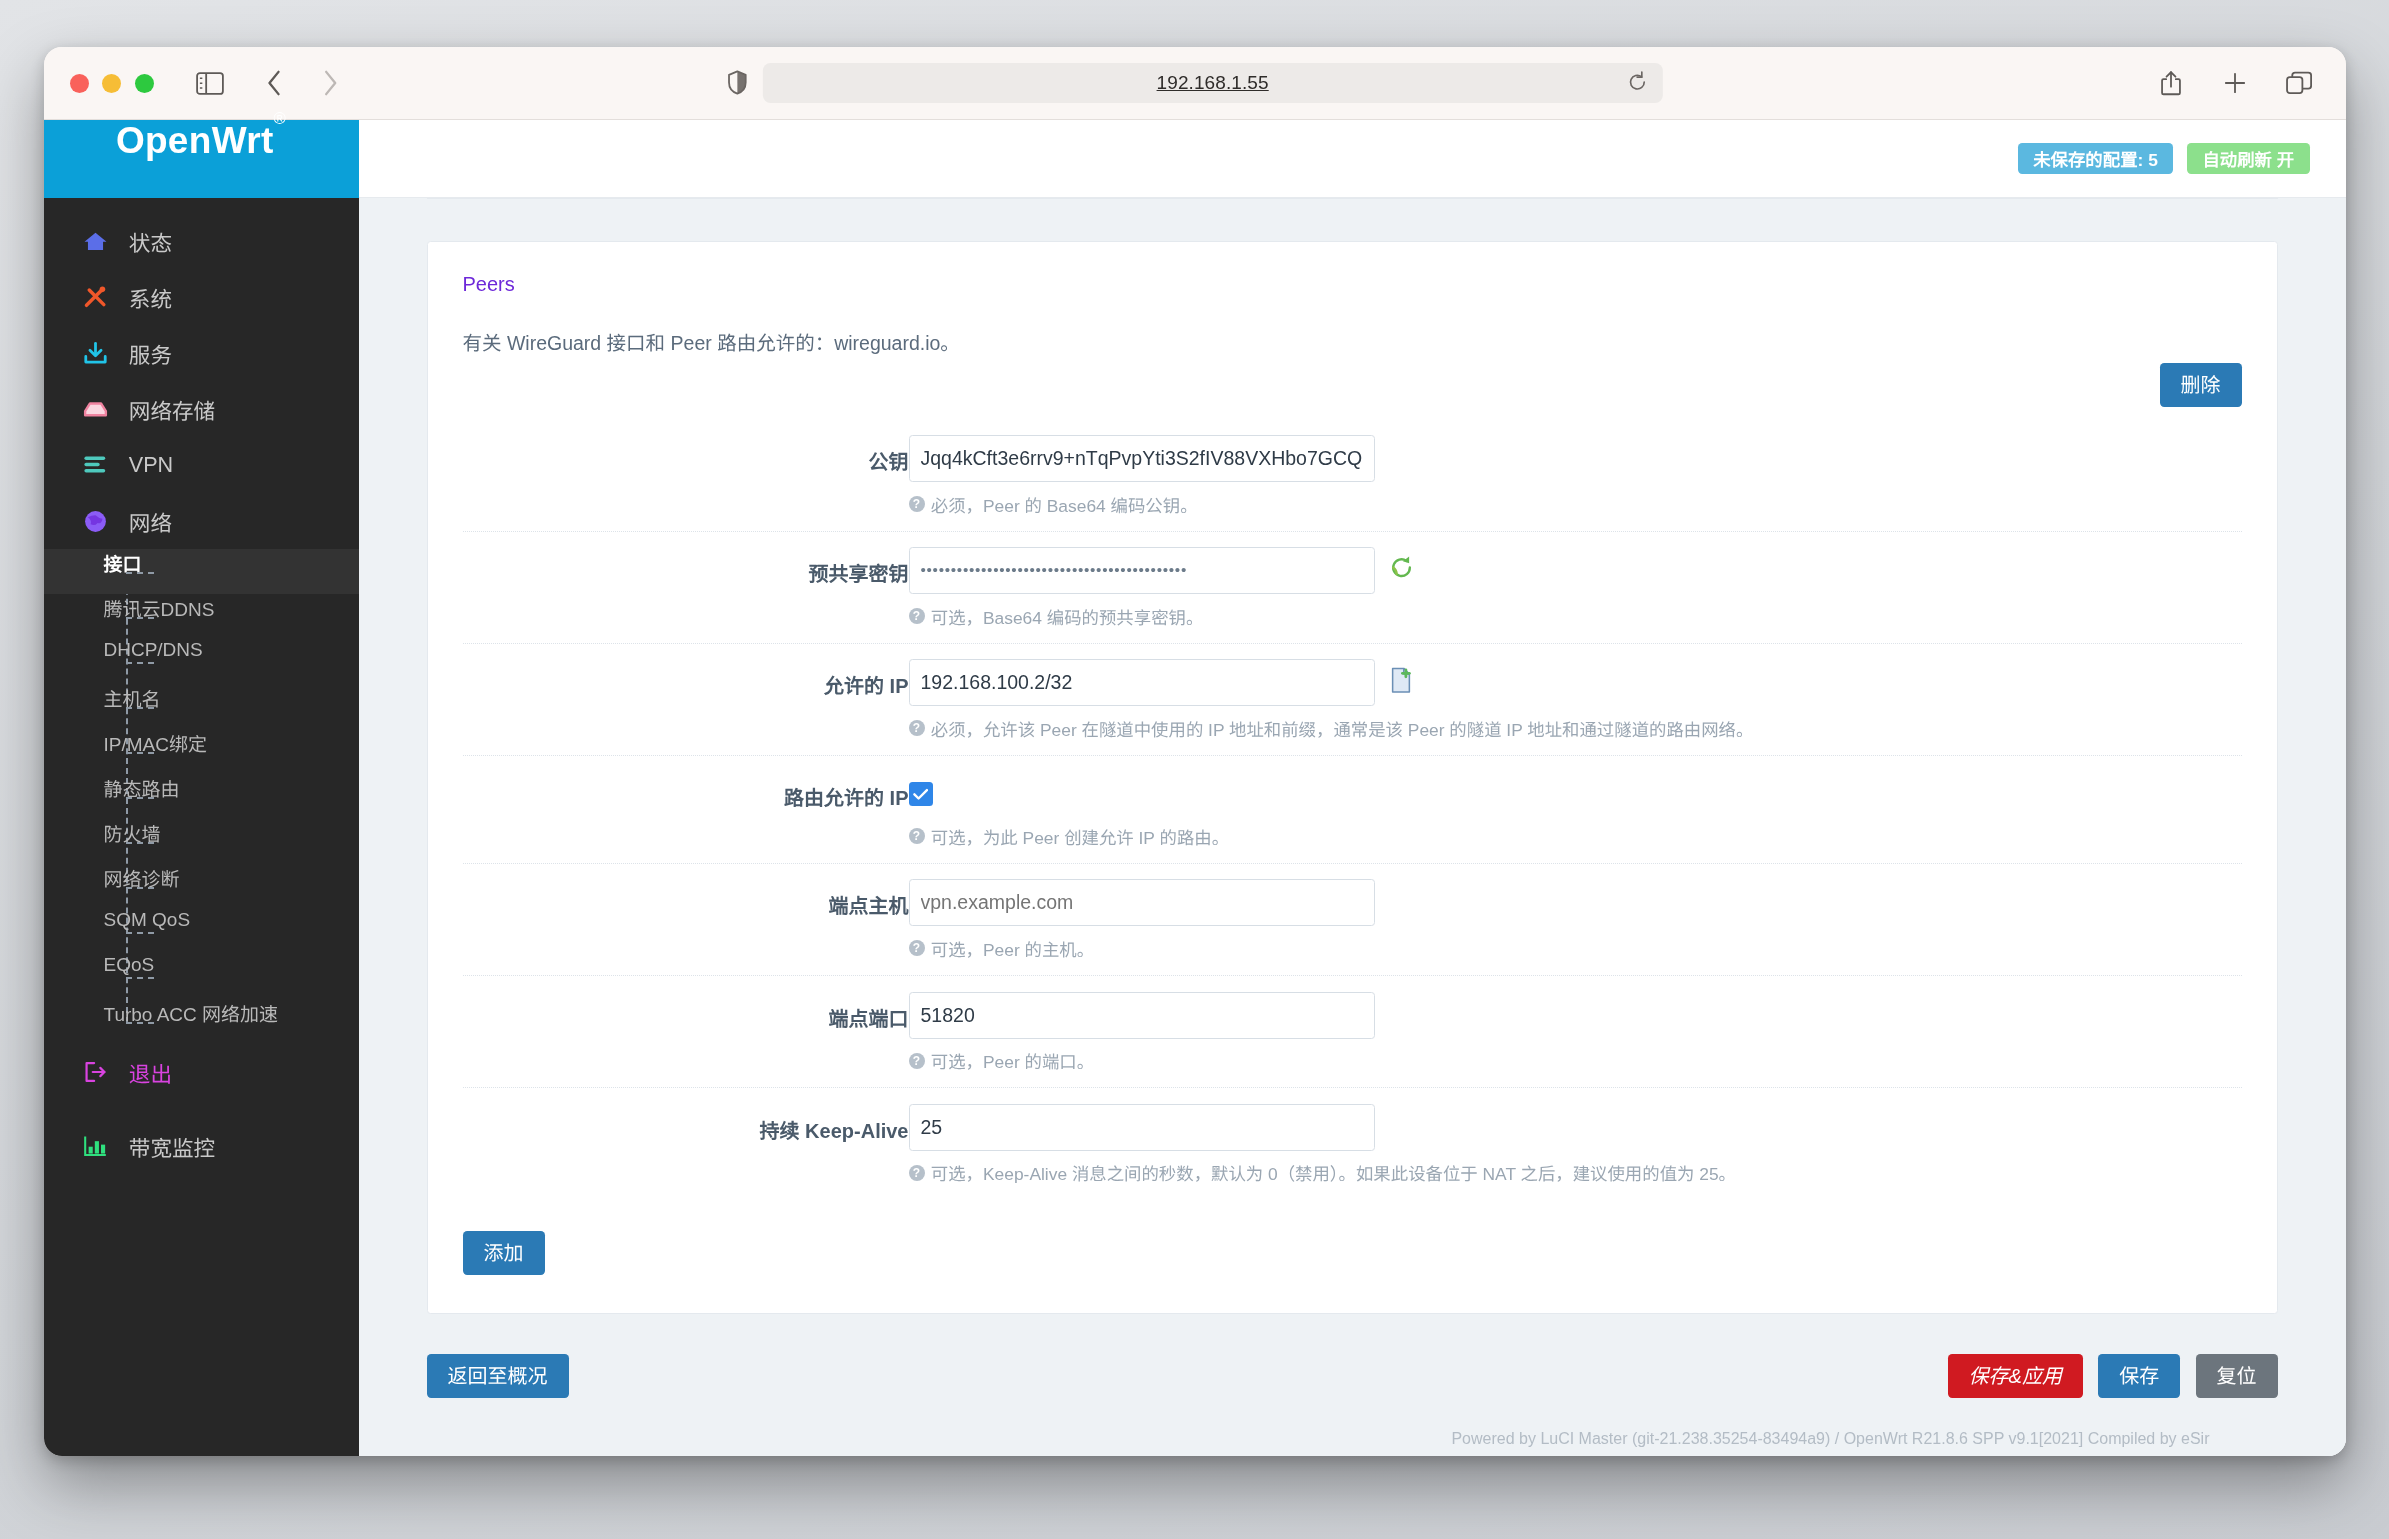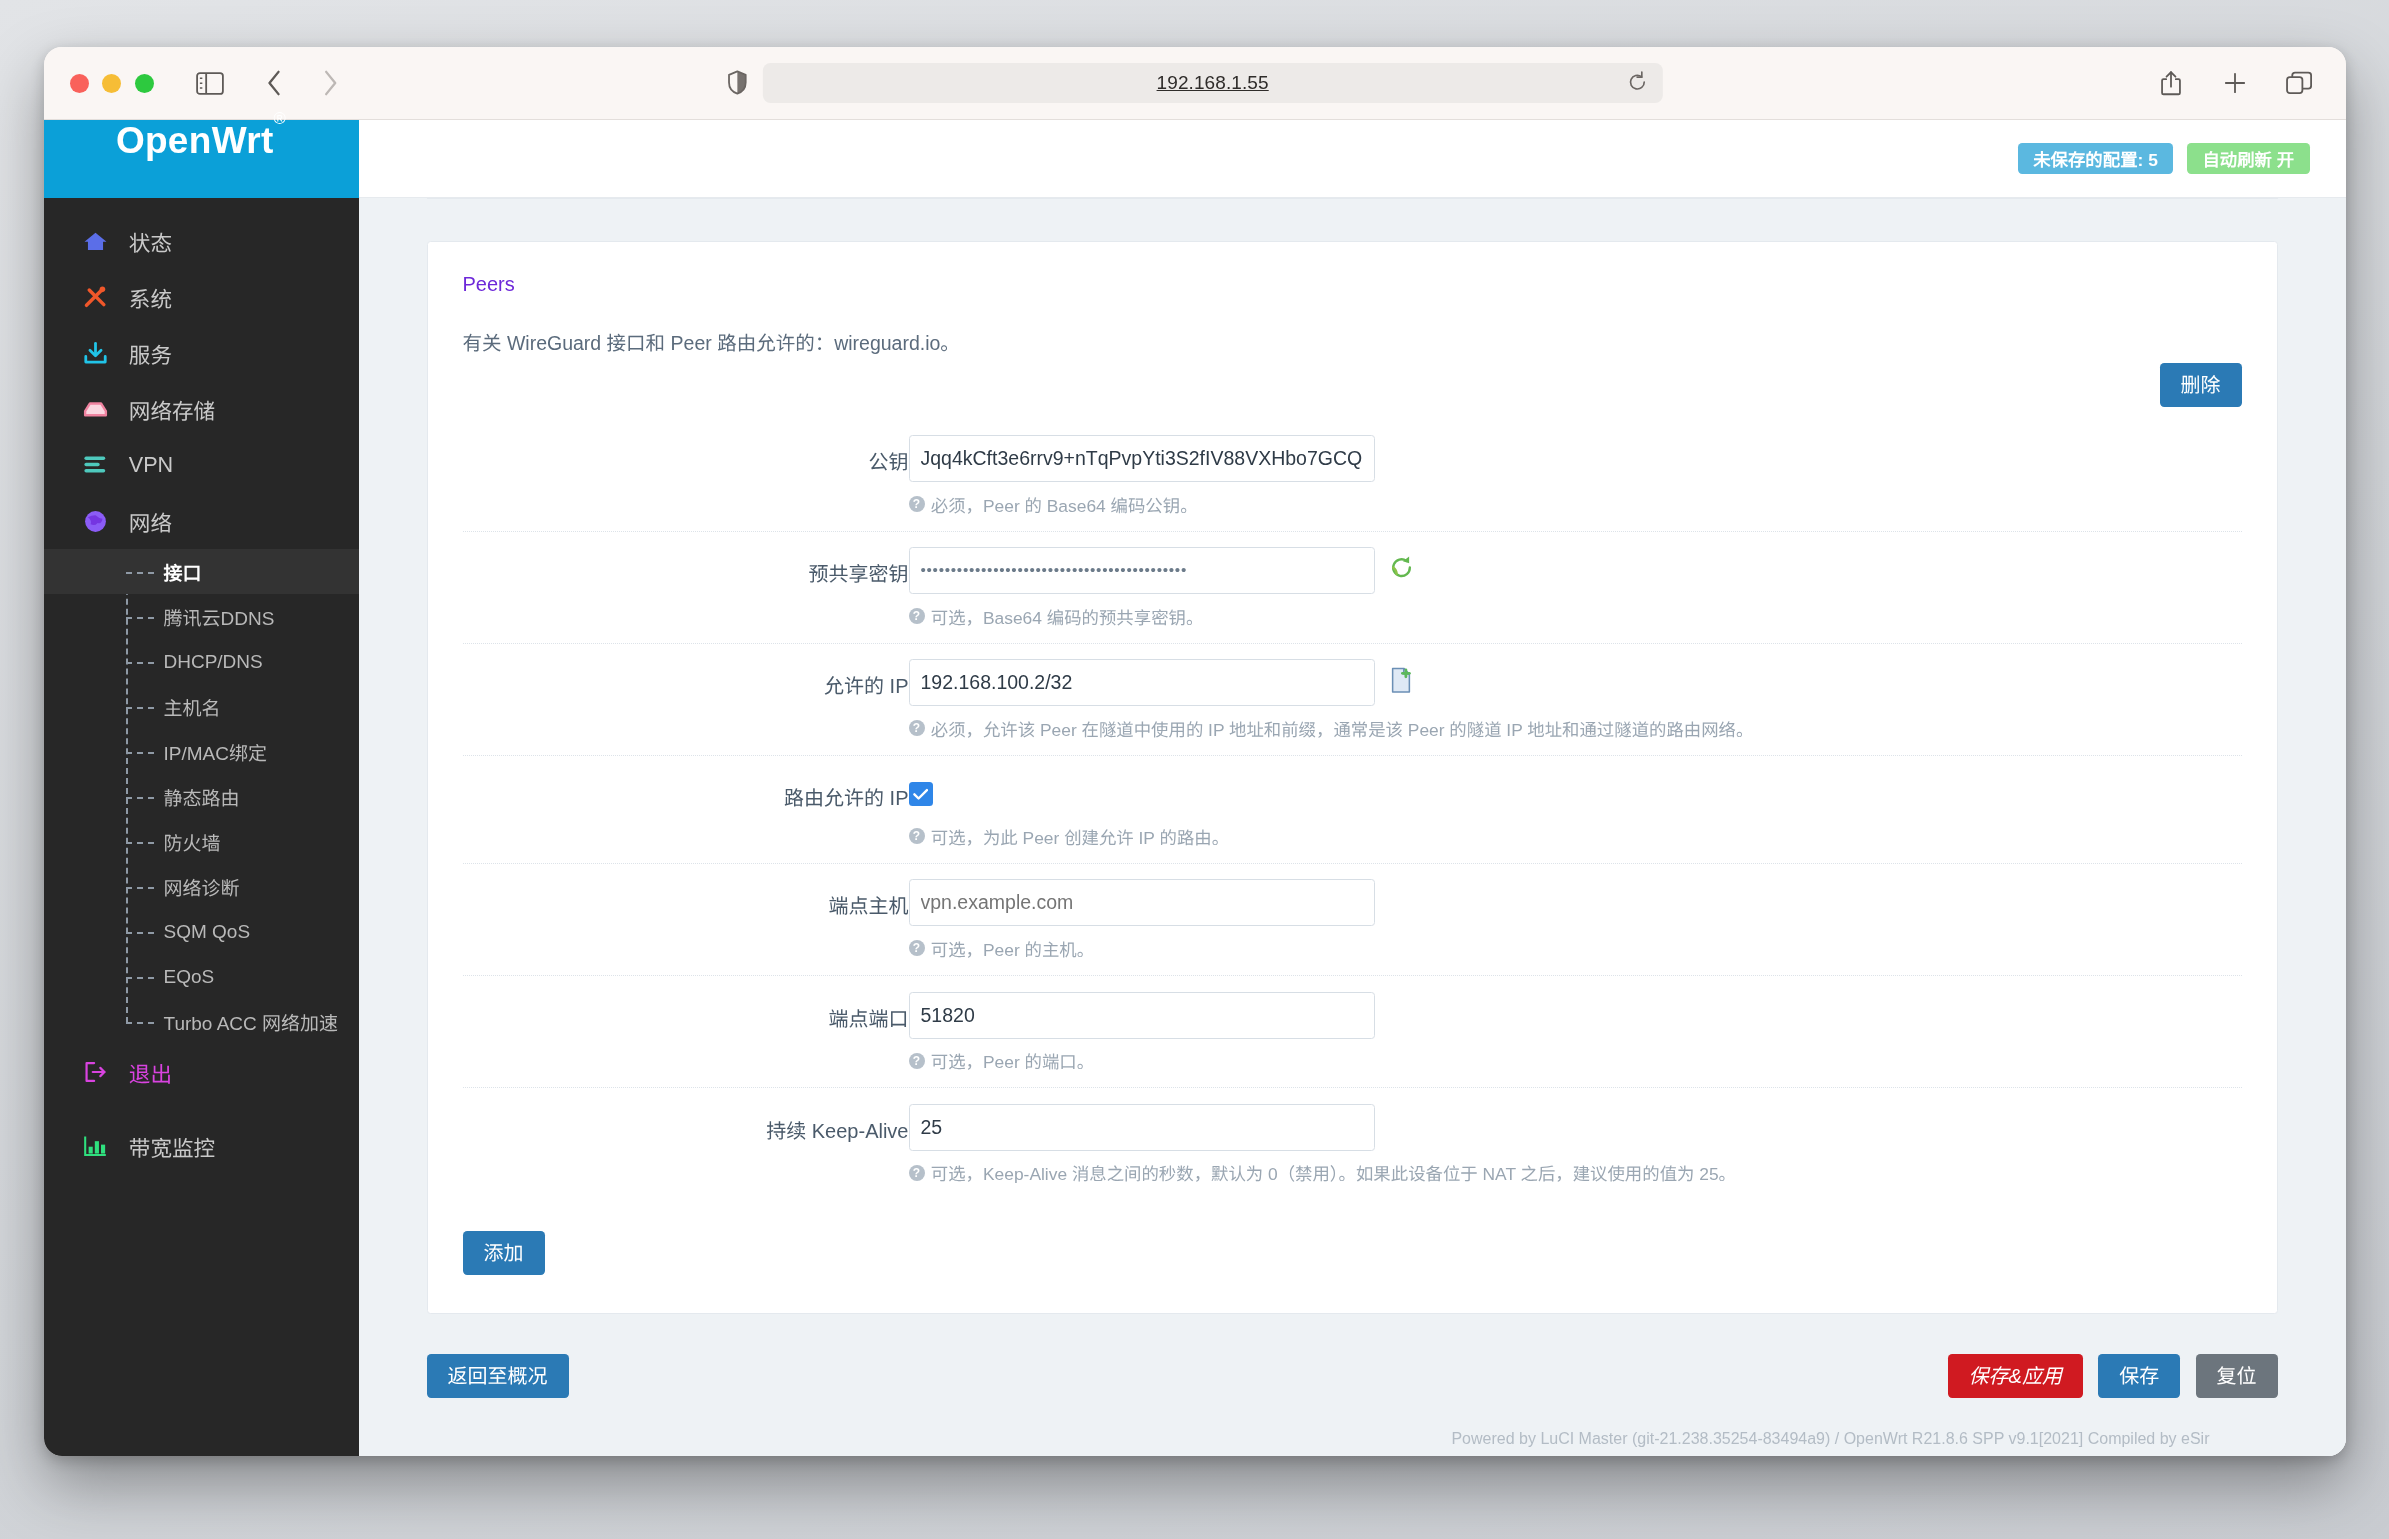--- a/index.html
+++ b/index.html
@@ -103,23 +103,23 @@
   }
   .m-ico {
     width: 31px; height: 28px; margin-right: 15.3px;
     display: flex; align-items: center; justify-content: flex-start;
   }
   .m-ico svg { display: block; }
 
   
   .sub { position: relative; }
   .sub-item {
-    display: flex; align-items: center;
+    display: flex; align-items: flex-start;
     height: 45px;
-    padding-left: 120px;
+    padding-left: 60px;
     color: #b9b9b9; font-size: 19px;
     position: relative;
   }
   .sub-item.active { background: #333333; color: #ffffff; font-weight: 700; }
   .sub-item .tick {
     position: absolute; left: 82px; top: 50%;
     width: 28px; height: 0;
     border-top: 2.1px dashed #8f9aa6;
   }
   .tree-spine {
@@ -188,21 +188,21 @@
   .fields { margin-top: 12.6px; }
   .frow {
     display: flex; align-items: flex-start;
     padding: 15.3px 0 14px 0;
     border-bottom: 1.4px dotted #dde3e9;
   }
   .frow:last-child { border-bottom: none; }
   .flabel {
     width: 446px; flex: 0 0 446px;
     text-align: right; padding-right: 0; padding-top: 11px;
-    font-size: 20px; color: #4a5a6a;
+    font-size: 20px; color: #4a5a6a; font-weight: bold;
   }
   .fbody { flex: 1; min-width: 0; }
   .fctl { display: flex; align-items: flex-start; gap: 14px; }
 
   .inp {
     width: 466px; height: 47px;
     border: 0.7px solid #d7dee5; border-radius: 3.5px;
     background: #fff;
     font-family: inherit; font-size: 19.5px;
     color: #2f3b47;

